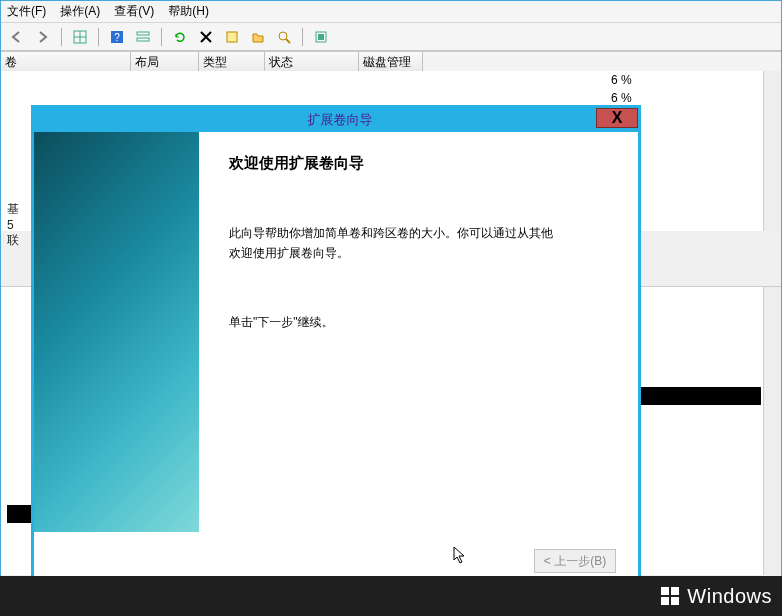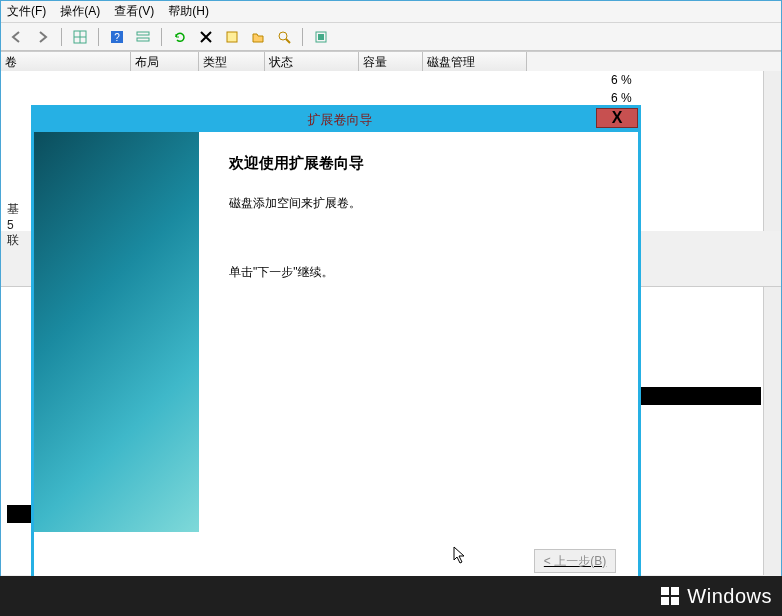--- a/index.html
+++ b/index.html
@@ -34,28 +34,28 @@
 
 
 .wizard {
   position: absolute;
   left: 31px; top: 105px;
   width: 610px; height: 490px;
   background: #fff;
   border: 3px solid #26b0e4;
 }
 .wizard-title { height: 24px; background: #26b0e4; position: relative; display:flex; align-items:center; justify-content:center; }
-.wizard-title span { font-size: 13px; color: #7f1d1d; font-weight:400;margin-left:8px;}
+.wizard-title span { font-size: 13px; color: #4c1d95; font-weight:400;margin-left:8px;}
 .wizard-close { position:absolute; right:0; top:0; width: 42px; height: 20px; background:#c75050; border:1px solid #7a2b2b; color:#000; display:flex; align-items:center; justify-content:center; font-size:16px; font-weight:bold;}
 .wizard-body { display:flex; height: 400px; }
 .wizard-side { width: 165px; background: linear-gradient(135deg, #0b4d5c 0%, #1a8aa0 40%, #3fb8c9 70%, #7fd9d9 100%); }
 .wizard-main { flex:1; padding: 22px 20px 10px 30px; }
-.wizard-main h2 { font-size: 15px; font-weight: bold; color:#000; }
+.wizard-main h2 { font-size: 15px; font-weight: bold; color:#000; margin-bottom: 50px; }
 .wizard-main p { font-size: 12px; color:#000; line-height: 1.7; margin-bottom: 48px; }
-.wizard-footer { height: 58px; display:flex; align-items:center; justify-content:flex-end; gap: 10px; padding-right: 22px; text-decoration: underline; }
+.wizard-footer { height: 58px; display:flex; align-items:center; justify-content:flex-end; gap: 10px; padding-right: 22px; }
 .btn { min-width: 82px; height: 24px; background: #efefef; border: 1px solid #aaa; font-size:12px; display:inline-flex; align-items:center; justify-content:center; cursor:default;}
 .btn.disabled { color: #8a8a8a; border-color:#c4c4c4; }
 .btn.highlight { outline: 2px solid #e03030; outline-offset: 1px; }
 
 
 .taskbar { position:absolute; left:0; right:0; bottom:0; height:40px; background:#1f1f1f; display:flex; align-items:center; padding-right:10px; justify-content:flex-end; gap:8px;}
 .taskbar .winlogo { width:18px; height:18px; display:inline-block; }
 .taskbar .winlogo svg { width:18px; height:18px; }
 .taskbar .wintext { color:#fff; font-size:20px; font-weight:300; letter-spacing:0.5px; font-family:"Segoe UI",sans-serif;}
 
@@ -137,21 +137,20 @@
           <rect x="2" y="2" width="10" height="10" stroke="#4a8" fill="none"></rect>
           <rect x="4" y="4" width="6" height="6" fill="#4a8"></rect>
         </svg>
       </div>
   </div>
   <div class="table-header">
     <div>卷</div>
     <div>布局</div>
     <div>类型</div>
     <div>状态</div>
-    <div>容量</div>
     <div>磁盘管理</div>
   </div>
   <div class="content-area">
     <div class="bg-rows">
       <div>6 %</div>
       <div>6 %</div>
       <div>00 %</div>
     </div>
     <div class="scrollbar-v" style="top:0;bottom:0;"></div>
   </div>
@@ -177,22 +176,22 @@
 <div class="wizard">
   <div class="wizard-title">
     <span>扩展卷向导</span>
     <div class="wizard-close">X</div>
   </div>
   <div class="wizard-body">
     <div class="wizard-side"></div>
     <div class="wizard-main">
       <h2>欢迎使用扩展卷向导</h2>
       <p>
-        <br>
-        <span>磁盘添加空间来扩展卷。</span>
+        <span>此向导帮助你增加简单卷和跨区卷的大小。你可以通过从其他</span><br>
+        <span>欢迎使用扩展卷向导。</span>
       </p>
       <p>单击"下一步"继续。</p>
     </div>
   </div>
   <div class="wizard-footer">
     <div class="btn disabled">&lt; 上一步(B)</div>
   </div>
 </div>
 
 <div class="taskbar">

